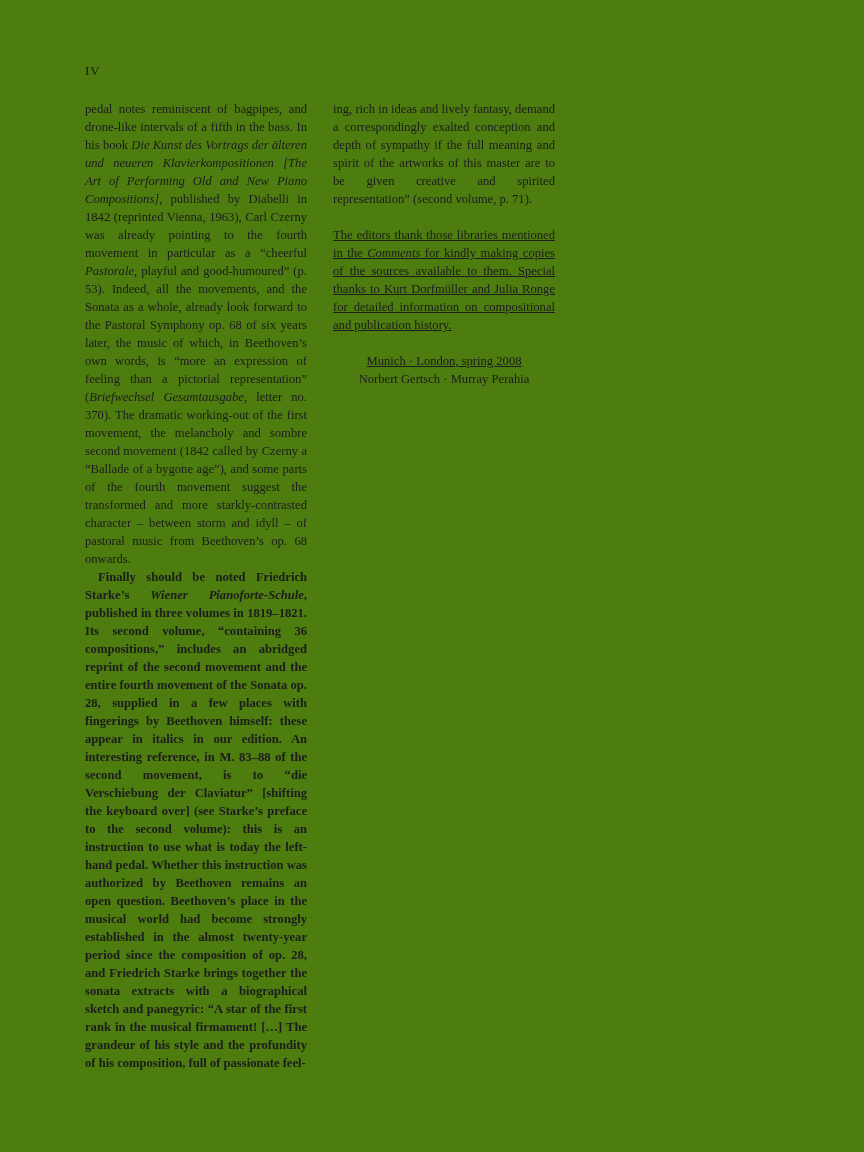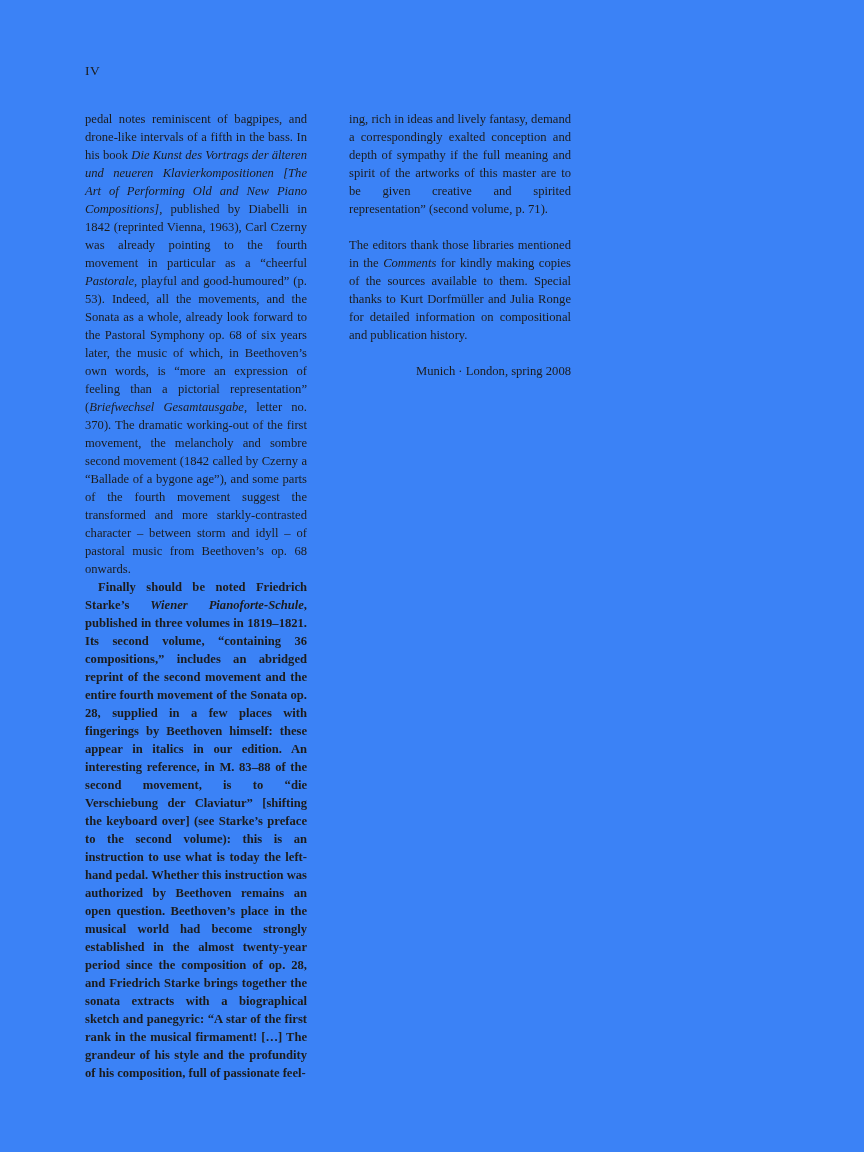--- a/index.html
+++ b/index.html
@@ -4,75 +4,77 @@
 <style>
   html, body {
     margin: 0;
     padding: 0;
     background: #ffffff;
   }
   .page {
     position: relative;
     width: 864px;
     height: 1152px;
-    background: #3b82f6;
+    background: #4d7c0f;
     font-family: "Liberation Serif", "DejaVu Serif", serif;
     color: #1c1c1c;
     overflow: hidden;
   }
   .page-number {
     position: absolute;
     left: 85px;
     top: 63px;
     font-size: 13.5px;
     line-height: 16px;
     letter-spacing: 0.5px;
   }
   .content {
     position: absolute;
     left: 85px;
-    top: 110px;
+    top: 100px;
     display: flex;
-    gap: 42px;
+    gap: 26px;
   }
   .col {
     width: 222px;
     font-size: 12.6px;
     line-height: 18px;
   }
   .para {
     margin: 0;
     text-align: justify;
     text-justify: inter-word;
     hyphens: none;
   }
   .para.plain {
-    text-align: right;
+    text-align: center;
   }
   .para.indent {
     text-indent: 13px;
     font-weight: bold;
   }
   .para.gap {
     margin-top: 18px;
+    text-decoration: underline;
   }
   .para em {
     font-style: italic;
   }
 </style>
 </head>
 <body>
 
 <div class="page">
   <div class="page-number">IV</div>
 
   <div class="content">
     <div class="col">
         <div class="para"><span>pedal notes reminiscent of bagpipes, and drone-like intervals of a fifth in the bass. In his book </span><em>Die Kunst des Vortrags der älteren und neueren Klavierkompositionen</em><span> </span><em>[The Art of Performing Old and New Piano Compositions]</em><span>, published by Diabelli in 1842 (reprinted Vienna, 1963), Carl Czerny was already pointing to the fourth movement in particular as a “cheerful </span><em>Pastorale</em><span>, playful and good-humoured” (p. 53). Indeed, all the movements, and the Sonata as a whole, already look forward to the Pastoral Symphony op. 68 of six years later, the music of which, in Beethoven’s own words, is “more an expression of feeling than a pictorial representation” (</span><em>Briefwechsel Gesamtausgabe</em><span>, letter no. 370). The dramatic working-out of the first movement, the melancholy and sombre second movement (1842 called by Czerny a “Ballade of a bygone age”), and some parts of the fourth movement suggest the transformed and more starkly-contrasted character – between storm and idyll – of pastoral music from Beethoven’s op. 68 onwards.</span></div>
         <div class="para indent"><span>Finally should be noted Friedrich Starke’s </span><em>Wiener Pianoforte-Schule</em><span>, published in three volumes in 1819–1821. Its second volume, “containing 36 compositions,” includes an abridged reprint of the second movement and the entire fourth movement of the Sonata op. 28, supplied in a few places with fingerings by Beethoven himself: these appear in italics in our edition. An interesting reference, in M. 83–88 of the second movement, is to “die Verschiebung der Claviatur” [shifting the keyboard over] (see Starke’s preface to the second volume): this is an instruction to use what is today the left-hand pedal. Whether this instruction was authorized by Beethoven remains an open question. Beethoven’s place in the musical world had become strongly established in the almost twenty-year period since the composition of op. 28, and Friedrich Starke brings together the sonata extracts with a biographical sketch and panegyric: “A star of the first rank in the musical firmament! […] The grandeur of his style and the profundity of his composition, full of passionate feel-</span></div>
       </div>
     <div class="col">
         <div class="para"><span>ing, rich in ideas and lively fantasy, demand a correspondingly exalted conception and depth of sympathy if the full meaning and spirit of the artworks of this master are to be given creative and spirited representation” (second volume, p. 71).</span></div>
         <div class="para gap"><span>The editors thank those libraries mentioned in the </span><em>Comments</em><span> for kindly making copies of the sources available to them. Special thanks to Kurt Dorfmüller and Julia Ronge for detailed information on compositional and publication history.</span></div>
         <div class="para gap plain"><span>Munich · London, spring 2008</span></div>
+        <div class="para plain"><span>Norbert Gertsch · Murray Perahia</span></div>
       </div>
   </div>
 </div>
 
 </body></html>

